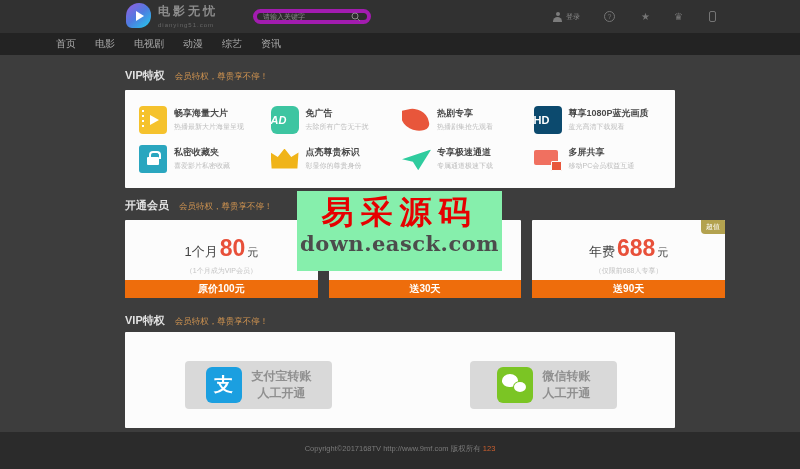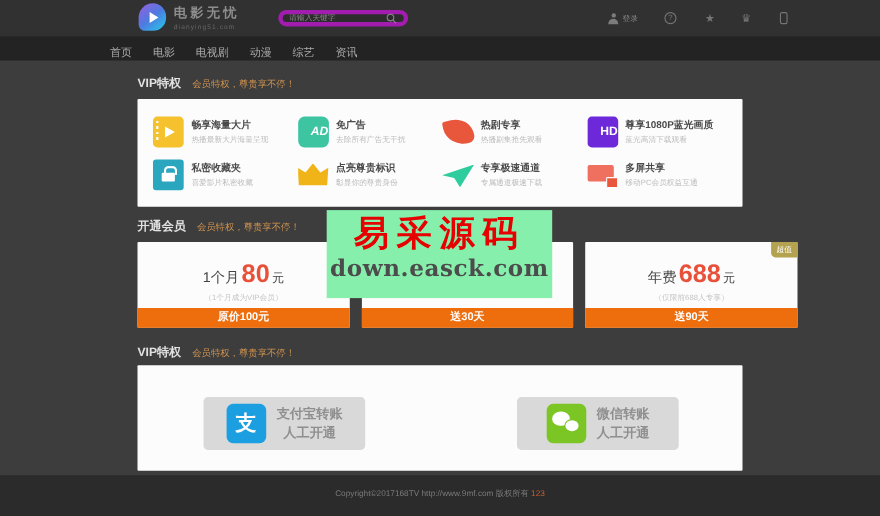--- a/index.html
+++ b/index.html
@@ -33,48 +33,48 @@
             line-height:9px; text-align:center; margin-left:24px; cursor:pointer; }
   .u-help::before { content:"?"; }
   .u-star { margin-left:26px; color:#757575; font-size:10px; cursor:pointer; }
   .u-star::before { content:"★"; }
   .u-crown { margin-left:24px; color:#757575; font-size:10px; cursor:pointer; }
   .u-crown::before { content:"♛"; }
   .u-phone { margin-left:26px; width:7px; height:11px; border:1px solid #757575; border-radius:2px; cursor:pointer; }
 
   
   .navbar { position:absolute; top:33px; left:0; right:0; height:22px; background:#232323;
-            display:flex; align-items:flex-end; padding-left:100px; gap:19px; }
+            display:flex; align-items:center; padding-left:56px; gap:19px; }
   .nav-item { font-size:10px; color:#ababab; cursor:pointer; }
 
   
   .sec-head { position:absolute; left:125px; display:flex; align-items:baseline; }
   .sec-title { font-size:11px; font-weight:bold; color:#e2e2e2; }
   .sec-sub { font-size:8.5px; color:#cf9350; margin-left:10px; }
   #head-features { top:68px; } #head-pricing { top:198px; } #head-payment { top:313px; }
 
   .card { position:absolute; left:125px; width:550px; background:#fcfcfc; border-radius:1px; }
 
   
   #features-card { top:90px; height:98px; display:grid; grid-template-columns:repeat(4,1fr);
                    grid-template-rows:1fr 1fr; padding:10px 14px; column-gap:4px; }
   .feature { display:flex; align-items:center; gap:7px; overflow:hidden; }
-  .f-icon { width:28px; height:28px; flex:none; position:relative; display:flex; align-items:center; justify-content:flex-end;
+  .f-icon { width:28px; height:28px; flex:none; position:relative; display:flex; align-items:center; justify-content:flex-start;
             color:#fff; font-weight:bold; font-size:11px; }
   .f-title { font-size:9px; font-weight:bold; color:#4a4a4a; white-space:nowrap; }
   .f-desc { font-size:7px; color:#bcbcbc; margin-top:2px; white-space:nowrap; }
 
   .ic-film { background:#f5c22d; border-radius:4px; }
   .ic-film::before { content:""; position:absolute; left:3px; top:4px; width:2px; height:20px;
                      background:repeating-linear-gradient(#fff 0 2px, transparent 2px 5px); }
   .ic-film::after { content:""; position:absolute; left:11px; top:9px;
                     border-left:9px solid #fff; border-top:5px solid transparent; border-bottom:5px solid transparent; }
   .ic-ad { background:#3dc5a1; border-radius:6px; font-style:italic; }
   .ic-leaf { width:26px; height:24px; background:#e8563b; border-radius:10% 80% 30% 90%; transform:rotate(-14deg); }
-  .ic-hd { background:#6d28d9; border-radius:4px;padding-left:12px; }
+  .ic-hd { background:#0c4a6e; border-radius:4px; }
   .ic-folder { background:#2aa6bf; border-radius:3px; }
   .ic-folder::before { content:""; position:absolute; top:6px; left:10px; width:8px; height:6px;
                        border:2px solid #fff; border-bottom:none; border-radius:4px 4px 0 0; }
   .ic-folder::after { content:""; position:absolute; top:12px; left:8px; width:12px; height:8px; background:#fff; border-radius:1px; }
   .crown-shape { width:30px; height:20px; background:#f0b419;
                  clip-path:polygon(4% 100%, 0 20%, 26% 42%, 50% 0, 74% 42%, 100% 20%, 96% 100%); }
   .plane-shape { width:28px; height:22px; background:#2fcc9e; transform:rotate(6deg);
                  clip-path:polygon(0 58%, 100% 0, 62% 100%, 40% 64%); }
   .ic-screens { background:transparent; }
   .scr-main { position:absolute; top:5px; left:0; width:24px; height:15px; background:#f07060; border-radius:2px; }

